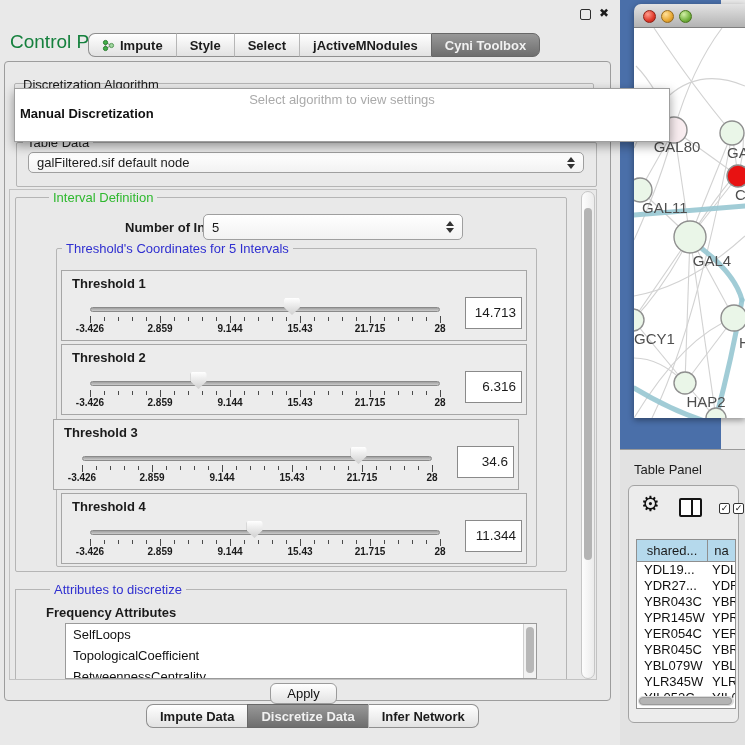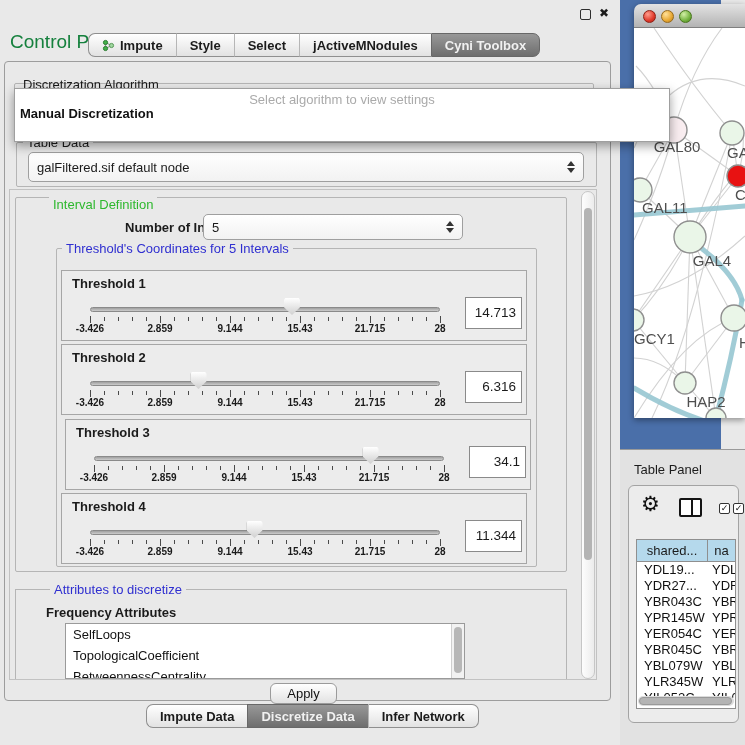--- a/index.html
+++ b/index.html
@@ -45,21 +45,21 @@
   .track { position:absolute; left:28px; top:36px; width:350px; height:5px;
     background:linear-gradient(#9f9f9f,#cccccc); border:1px solid #8a8a8a; border-radius:3px; }
   .handle { position:absolute; top:27px; width:16px; height:17px;
     background:linear-gradient(#ffffff,#d0d0d0);
     clip-path:polygon(8% 0,92% 0,100% 10%,100% 55%,50% 100%,0 55%,0 10%);
     filter:drop-shadow(0 0 1px #777); }
   .tick { position:absolute; width:1px; background:#4a4a4a; }
   .ticklab { position:absolute; top:52px; transform:translateX(-50%); font-size:10px; font-weight:bold; color:#1a1a1a; }
   .valbox { position:absolute; left:403px; top:26px; width:57px; height:32px; background:#fff;
     border:1px solid #8a8a8a; font-size:13.5px; text-align:right; padding:7px 5px 0 0; }
-  .listbox { position:absolute; left:64px; top:622px; width:400px; height:56px; background:#fff;
+  .listbox { position:absolute; left:64px; top:622px; width:472px; height:56px; background:#fff;
     border:1px solid #9a9a9a; overflow:hidden; }
   .listbox li { list-style:none; height:21px; line-height:21px; padding-left:7px; font-size:13px; color:#111; }
   .lb-vscroll { position:absolute; right:0; top:0; width:13px; height:54px; background:#f2f2f2; border-left:1px solid #cfcfcf; }
   .lb-vscroll i { position:absolute; left:2px; top:3px; width:8px; height:46px; background:#b7b7b7; border-radius:4px; }
   .main-vscroll { position:absolute; left:580px; top:190px; width:14px; height:488px;
     background:linear-gradient(to right,#fdfdfd,#ececec); border:1px solid #c6c6c6; border-radius:7px; }
   .main-vscroll i { position:absolute; left:2px; top:16px; width:8px; height:352px; background:#b4b4b4; border-radius:4px; }
   .apply { position:absolute; left:269px; top:682px; width:67px; height:21px;
     background:linear-gradient(#ffffff,#e2e2e2); border:1px solid #9b9b9b; border-radius:6px;
     font-family:inherit; font-size:13px; color:#111; }
@@ -142,32 +142,32 @@
           </span>
       </div>
 
       <div class="popup" style="left:9px; top:26px;">
         <div class="pp-ph">Select algorithm to view settings</div>
         <div class="pp-it b">Manual Discretization</div>
       </div>
 
       <div class="group" style="left:11px; top:80px; width:581px; height:45px;"></div>
       <span class="legend" style="left:18px; top:73px;">Table Data</span>
-      <div class="combo" style="left:23px; top:90px; width:556px; height:30px;">
+      <div class="combo" style="left:23px; top:90px; width:556px; height:21px;">
         <span>galFiltered.sif default node</span>
         <span class="stepper">
             <i class="up"></i>
             <i class="dn"></i>
           </span>
       </div>
 
       <div class="abs" style="left:4px; top:127px; width:588px; height:491px; border:1px solid #c2c2c2;"></div>
 
       <div class="group" style="left:10px; top:135px; width:552px; height:375px;"></div>
-      <span class="legend green" style="left:44px; top:128px;margin-top:7px;">Interval Definition</span>
+      <span class="legend green" style="left:44px; top:128px;">Interval Definition</span>
       <span class="abs bold" style="left:120px; top:158px;">Number of Intervals</span>
       <div class="combo" style="left:198px; top:152px; width:260px; height:26px;">
         <span>5</span>
         <span class="stepper">
             <i class="up"></i>
             <i class="dn"></i>
           </span>
       </div>
 
       <div class="group" style="left:51px; top:186px; width:481px; height:319px;"></div>
@@ -242,21 +242,21 @@
             <i class="tick" style="left: 364px; top: 46px; height: 4px;"></i>
             <i class="tick" style="left: 378px; top: 45px; height: 7px;"></i>
             <span class="ticklab" style="left: 28px;">-3.426</span>
             <span class="ticklab" style="left: 98px;">2.859</span>
             <span class="ticklab" style="left: 168px;">9.144</span>
             <span class="ticklab" style="left: 238px;">15.43</span>
             <span class="ticklab" style="left: 308px;">21.715</span>
             <span class="ticklab" style="left: 378px;">28</span>
             <div class="valbox">6.316</div>
           </div>
-          <div class="thr-box" style="left: 60px; top: 357px;">
+          <div class="thr-box" style="left: 48px; top: 357px;">
             <div class="thr-label">Threshold 3</div>
             <div class="track"></div>
             <div class="handle" style="left: 296.5px;"></div>
             <i class="tick" style="left: 28px; top: 45px; height: 7px;"></i>
             <i class="tick" style="left: 42px; top: 46px; height: 4px;"></i>
             <i class="tick" style="left: 56px; top: 46px; height: 4px;"></i>
             <i class="tick" style="left: 70px; top: 46px; height: 4px;"></i>
             <i class="tick" style="left: 84px; top: 46px; height: 4px;"></i>
             <i class="tick" style="left: 98px; top: 45px; height: 7px;"></i>
             <i class="tick" style="left: 112px; top: 46px; height: 4px;"></i>
@@ -278,21 +278,21 @@
             <i class="tick" style="left: 336px; top: 46px; height: 4px;"></i>
             <i class="tick" style="left: 350px; top: 46px; height: 4px;"></i>
             <i class="tick" style="left: 364px; top: 46px; height: 4px;"></i>
             <i class="tick" style="left: 378px; top: 45px; height: 7px;"></i>
             <span class="ticklab" style="left: 28px;">-3.426</span>
             <span class="ticklab" style="left: 98px;">2.859</span>
             <span class="ticklab" style="left: 168px;">9.144</span>
             <span class="ticklab" style="left: 238px;">15.43</span>
             <span class="ticklab" style="left: 308px;">21.715</span>
             <span class="ticklab" style="left: 378px;">28</span>
-            <div class="valbox">34.1</div>
+            <div class="valbox">34.6</div>
           </div>
           <div class="thr-box" style="left: 56px; top: 431px;">
             <div class="thr-label">Threshold 4</div>
             <div class="track"></div>
             <div class="handle" style="left: 184.5px;"></div>
             <i class="tick" style="left: 28px; top: 45px; height: 7px;"></i>
             <i class="tick" style="left: 42px; top: 46px; height: 4px;"></i>
             <i class="tick" style="left: 56px; top: 46px; height: 4px;"></i>
             <i class="tick" style="left: 70px; top: 46px; height: 4px;"></i>
             <i class="tick" style="left: 84px; top: 46px; height: 4px;"></i>

